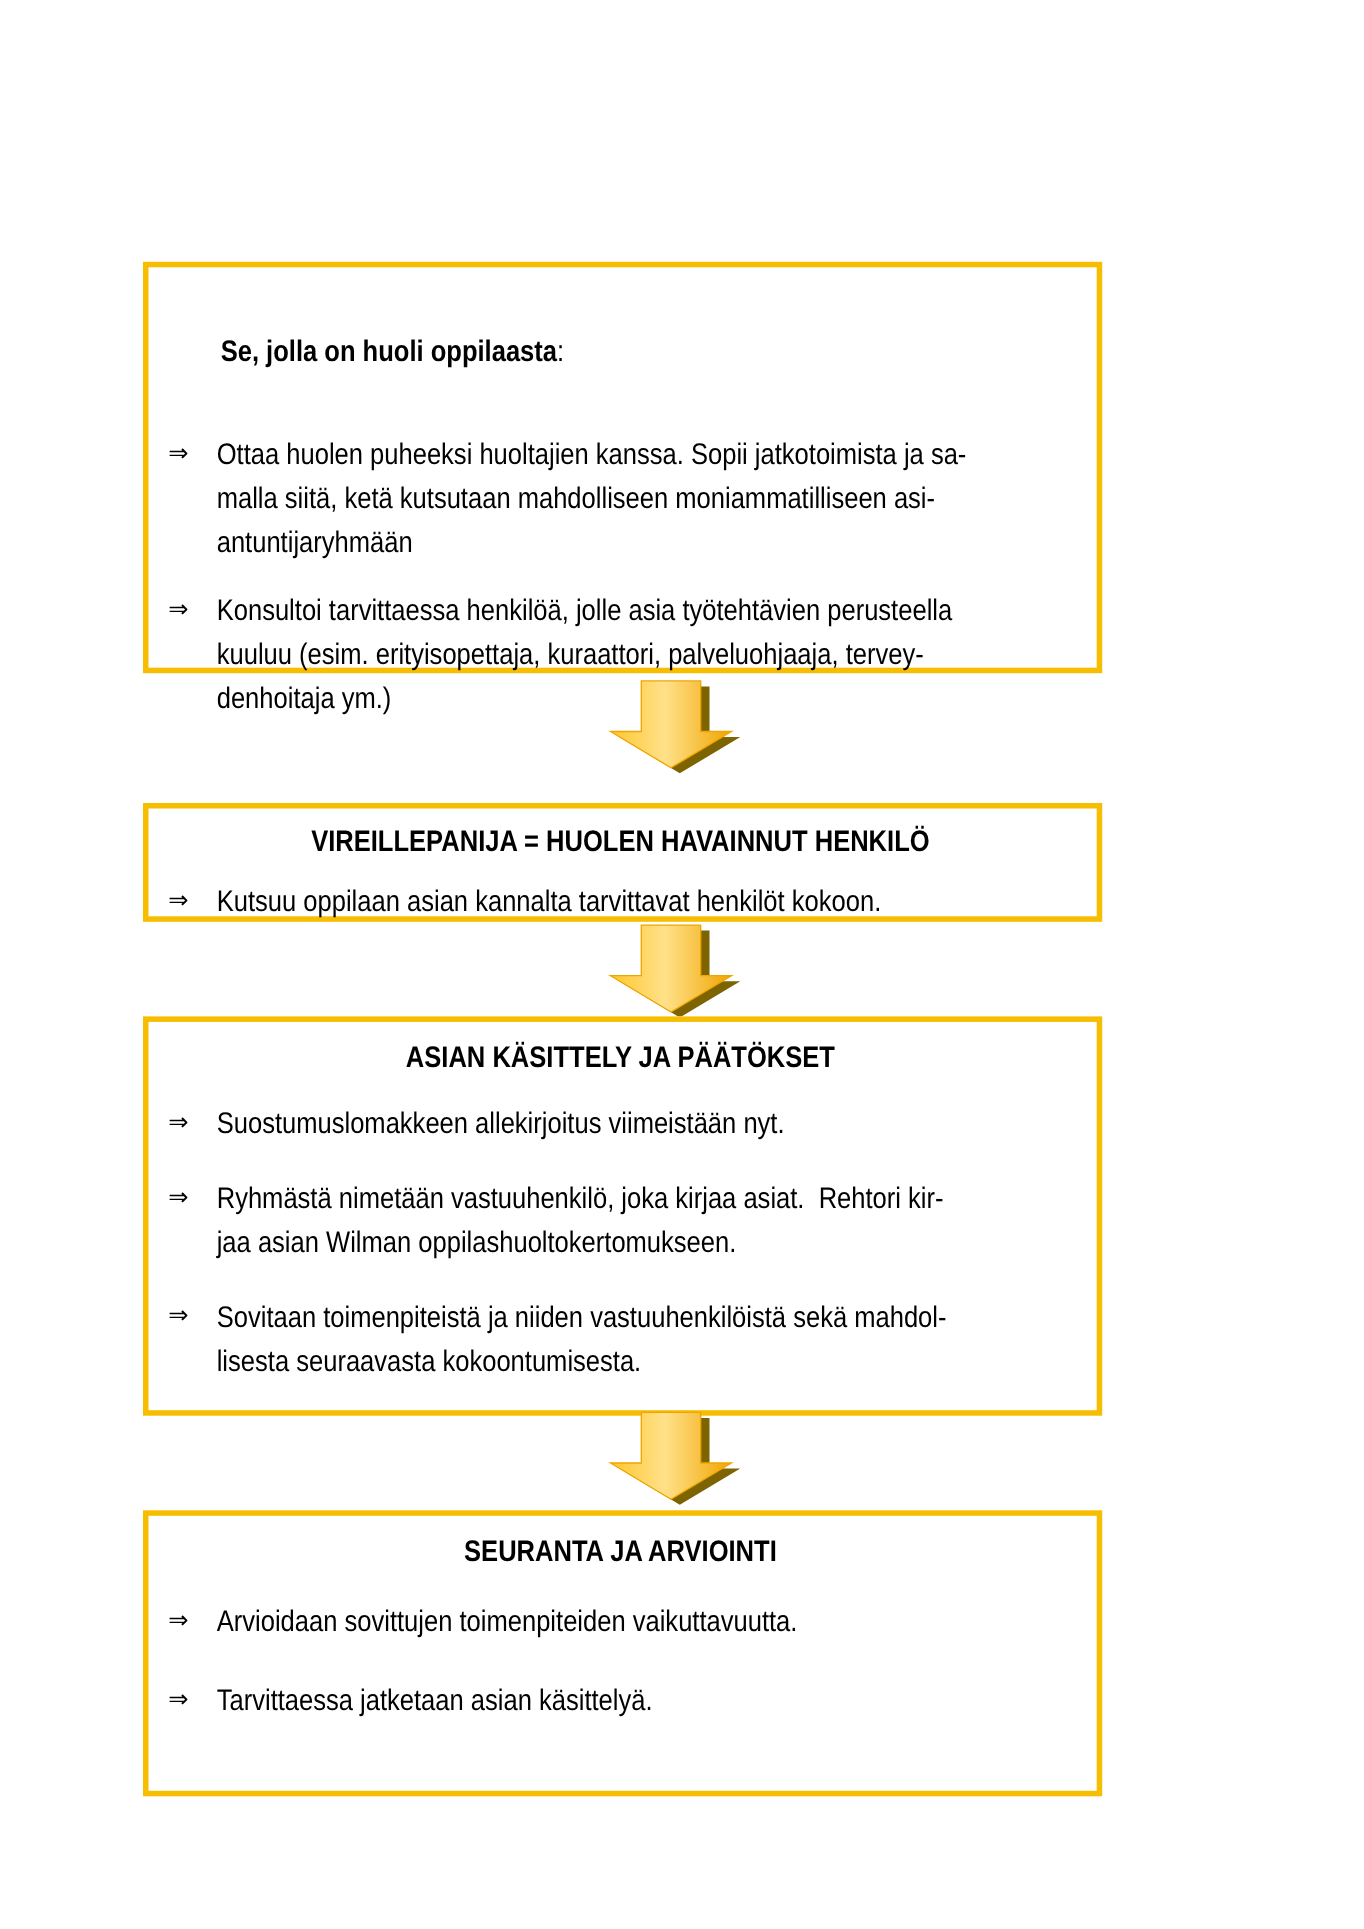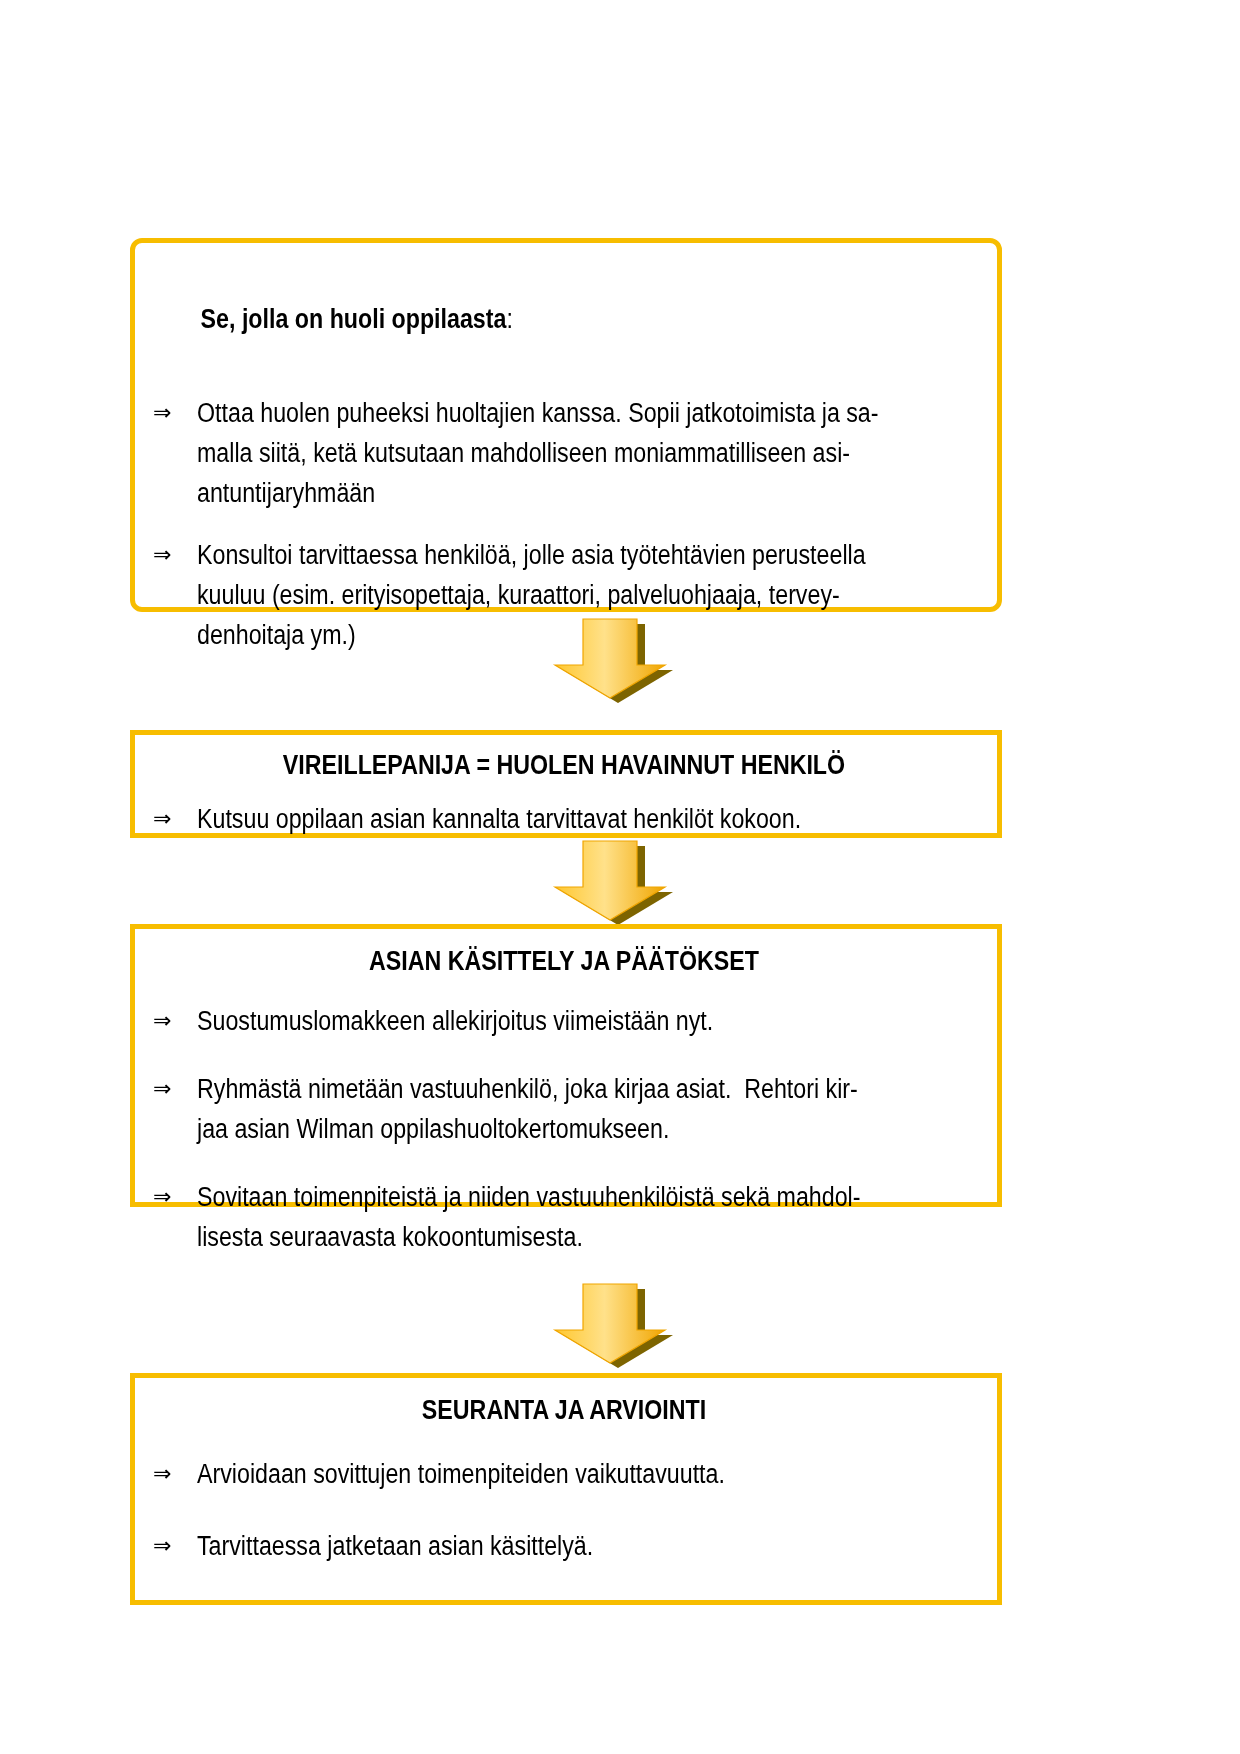--- a/index.html
+++ b/index.html
@@ -51,28 +51,28 @@
     flex:0 0 50px;
     font-family:"DejaVu Sans", sans-serif;
     font-size:22px;line-height:40px;
     padding-left:6px;box-sizing:border-box;
   }
   .bullet-text{
     font-size:27px;line-height:40px;
     white-space:pre;
     transform:scaleX(0.86);transform-origin:0 0;
   }
-  .box1{top:238px;height:374px;border-radius:12px;}
+  .box1{top:238px;height:374px;}
   .box1 .bullet-row{margin-bottom:22px;}
   .box2{top:706px;height:108px;margin-top:24px;}
   .box2 .box-inner{padding-top:10px;}
-  .box3{top:924px;height:283px;}
+  .box3{top:924px;height:363px;}
   .box3 .bullet-row{margin-bottom:28px;}
   .box3 .box-heading-center{margin-bottom:20px;}
-  .box4{top:1373px;height:232px;}
+  .box4{top:1373px;height:260px;}
   .box4 .box-heading-center{margin-bottom:24px;}
   .box4 .bullet-row{margin-bottom:32px;}
   
   .down-arrow{position:absolute;left:552px;width:130px;height:86px;}
   .arrow1{top:618px;}
   .arrow2{top:840px;}
   .arrow3{top:1283px;}
 </style>
 </head>
 <body>

